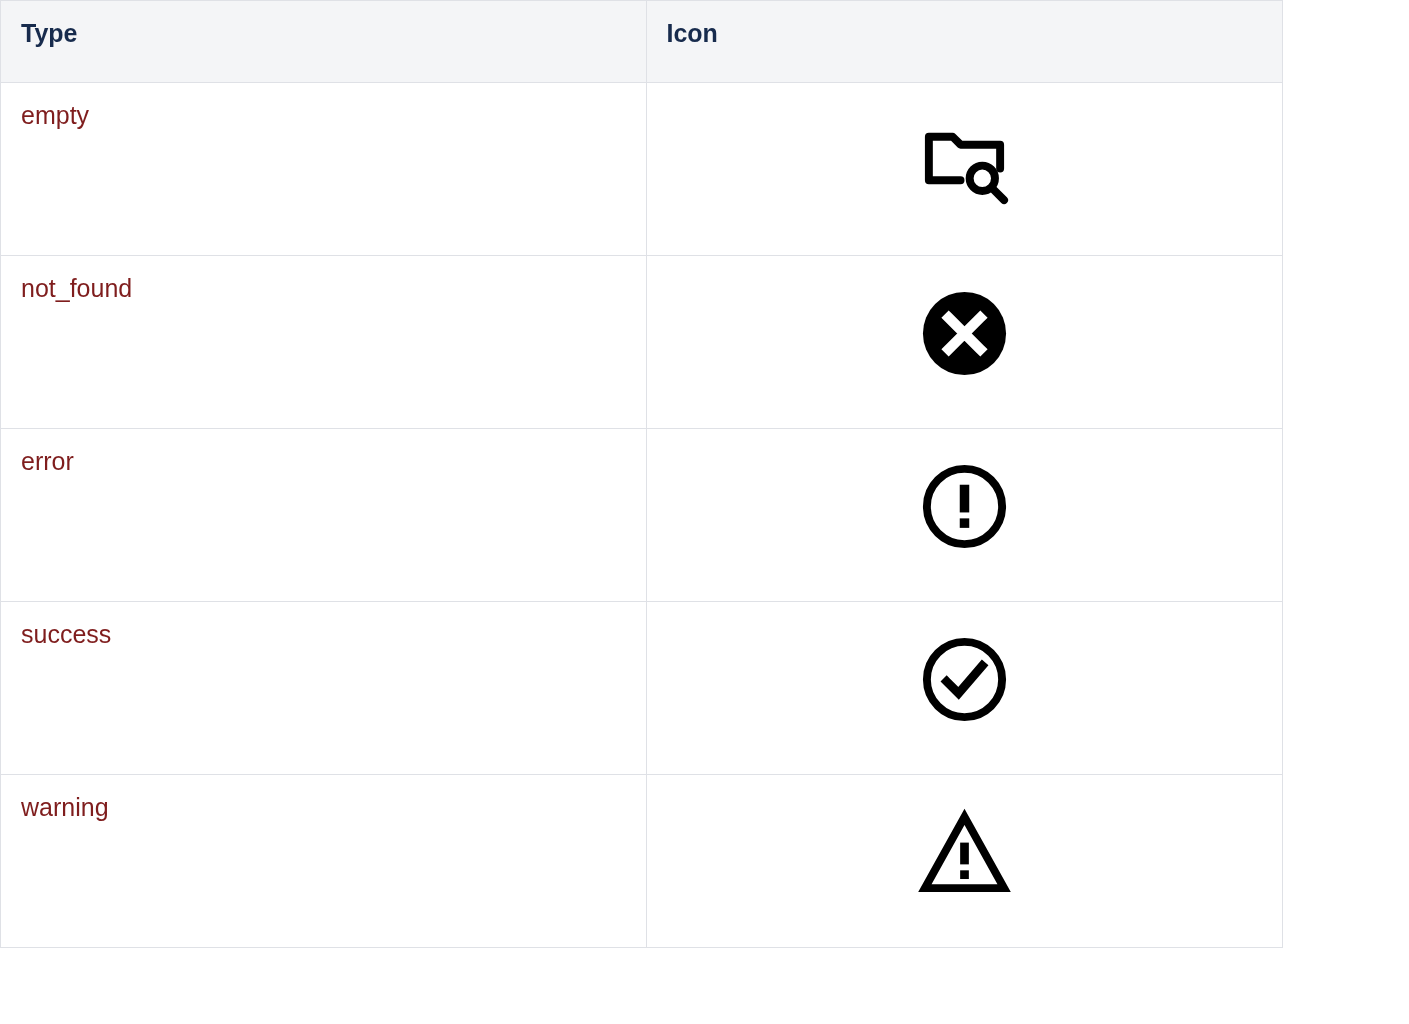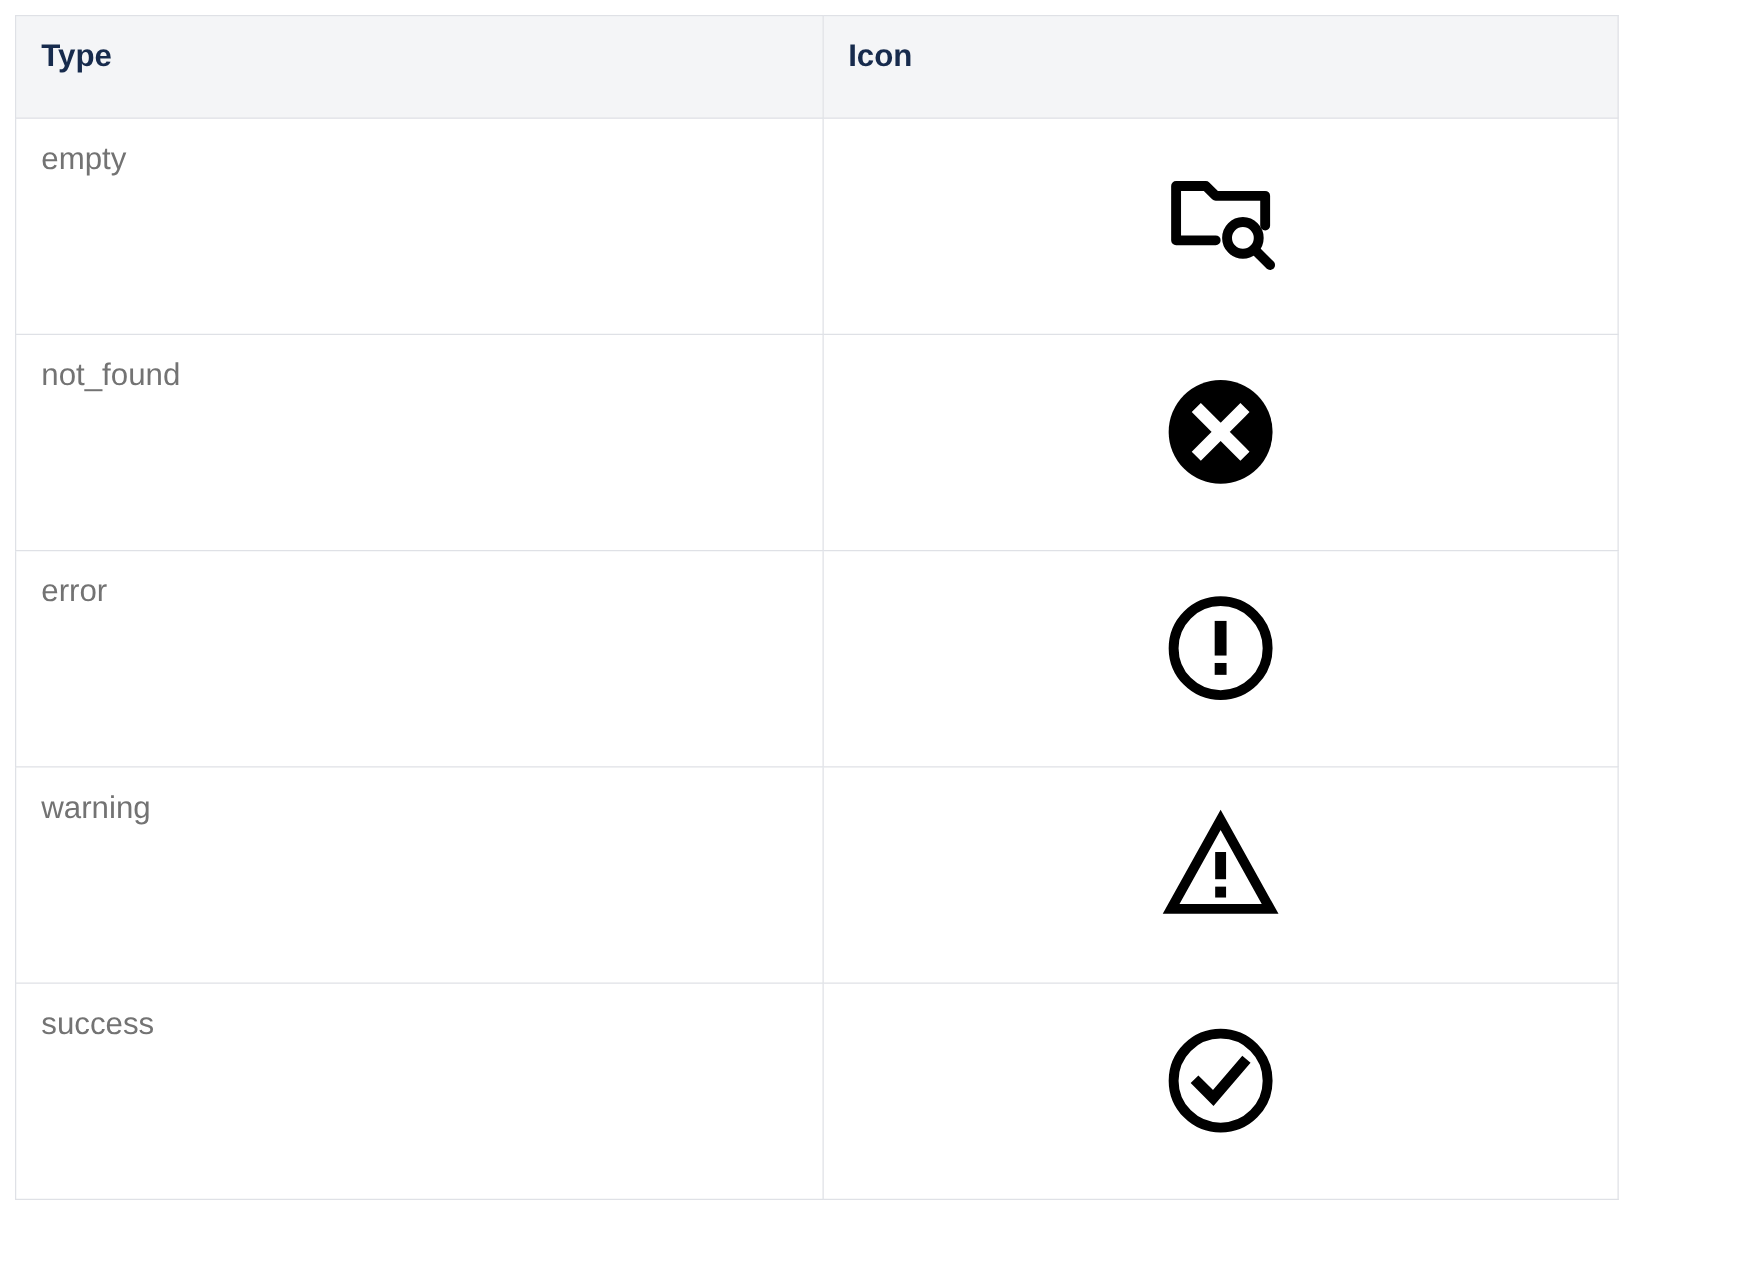--- a/index.html
+++ b/index.html
@@ -8,39 +8,39 @@
       padding: 0;
     }
     body {
       font-family: -apple-system, BlinkMacSystemFont, "Segoe UI", Helvetica, Arial, sans-serif;
       background: #ffffff;
       padding: 0;
     }
     table {
       border-collapse: collapse;
       width: 1283px;
-      margin: 12px;
+      margin: 0;
     }
     th, td {
       border: 1px solid #dfe1e6;
       padding: 18px 20px;
       text-align: left;
       vertical-align: top;
     }
     th {
       background: #f4f5f7;
       font-weight: 700;
       font-size: 25px;
       color: #172b4d;
       height: 82px;
     }
     td {
       height: 173px;
       font-size: 25px;
-      color: #737373;
+      color: #7f1d1d;
     }
     .col-type {
       width: 646px;
     }
     .col-icon {
       width: 637px;
     }
     .icon-cell {
       padding-top: 30px;
     }
@@ -94,36 +94,36 @@
         <div class="icon-wrapper">
           <svg viewBox="0 0 24 24" fill="none">
             <circle cx="12" cy="12" r="9.5" stroke="#000" stroke-width="2" fill="none"></circle>
             <rect x="10.8" y="6.5" width="2.4" height="7" fill="#000"></rect>
             <rect x="10.8" y="15" width="2.4" height="2.4" fill="#000"></rect>
           </svg>
         </div>
       </td>
     </tr>
     <tr>
+      <td class="col-type">success</td>
+      <td class="col-icon icon-cell">
+        <div class="icon-wrapper">
+          <svg viewBox="0 0 24 24" fill="none">
+            <circle cx="12" cy="12" r="9.5" stroke="#000" stroke-width="2" fill="none"></circle>
+            <path d="M7.5 12.5 L10.5 15.5 L16.5 8.5" stroke="#000" stroke-width="2.2" fill="none" stroke-linecap="square"></path>
+          </svg>
+        </div>
+      </td>
+    </tr>
+    <tr>
       <td class="col-type">warning</td>
       <td class="col-icon icon-cell">
         <div class="icon-wrapper">
           <svg viewBox="0 0 24 24" fill="none">
             <path d="M12 3 L22 21 L2 21 Z" stroke="#000" stroke-width="2" fill="none" stroke-linejoin="miter"></path>
             <rect x="10.9" y="9.5" width="2.2" height="5.5" fill="#000"></rect>
             <rect x="10.9" y="16.5" width="2.2" height="2.2" fill="#000"></rect>
           </svg>
         </div>
       </td>
     </tr>
-    <tr>
-      <td class="col-type">success</td>
-      <td class="col-icon icon-cell">
-        <div class="icon-wrapper">
-          <svg viewBox="0 0 24 24" fill="none">
-            <circle cx="12" cy="12" r="9.5" stroke="#000" stroke-width="2" fill="none"></circle>
-            <path d="M7.5 12.5 L10.5 15.5 L16.5 8.5" stroke="#000" stroke-width="2.2" fill="none" stroke-linecap="square"></path>
-          </svg>
-        </div>
-      </td>
-    </tr>
   </tbody>
 </table>
 
 </body></html>

